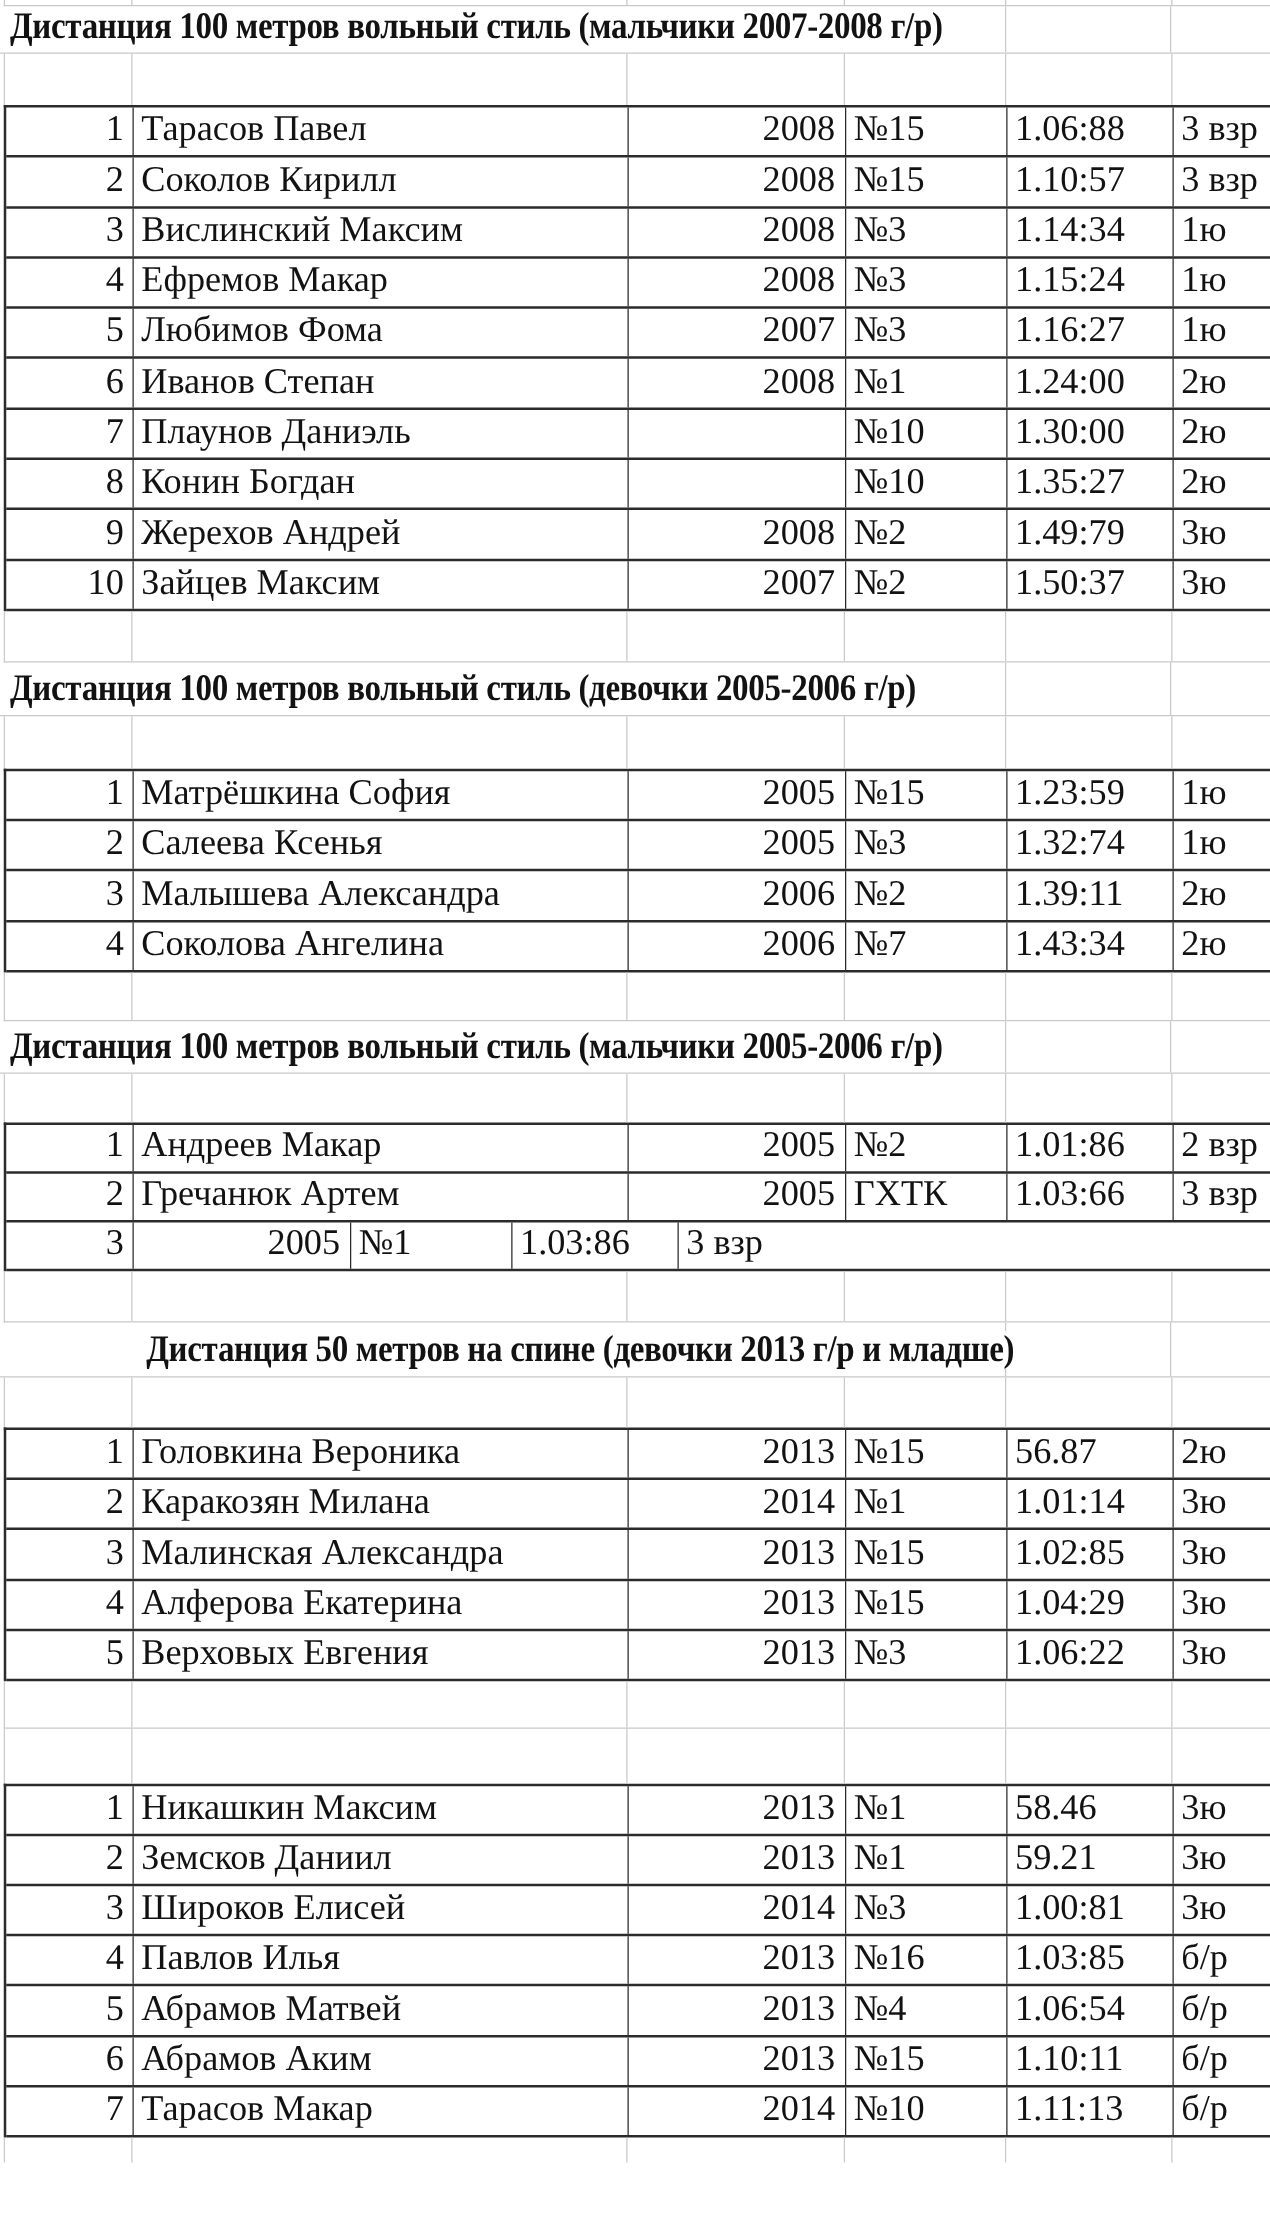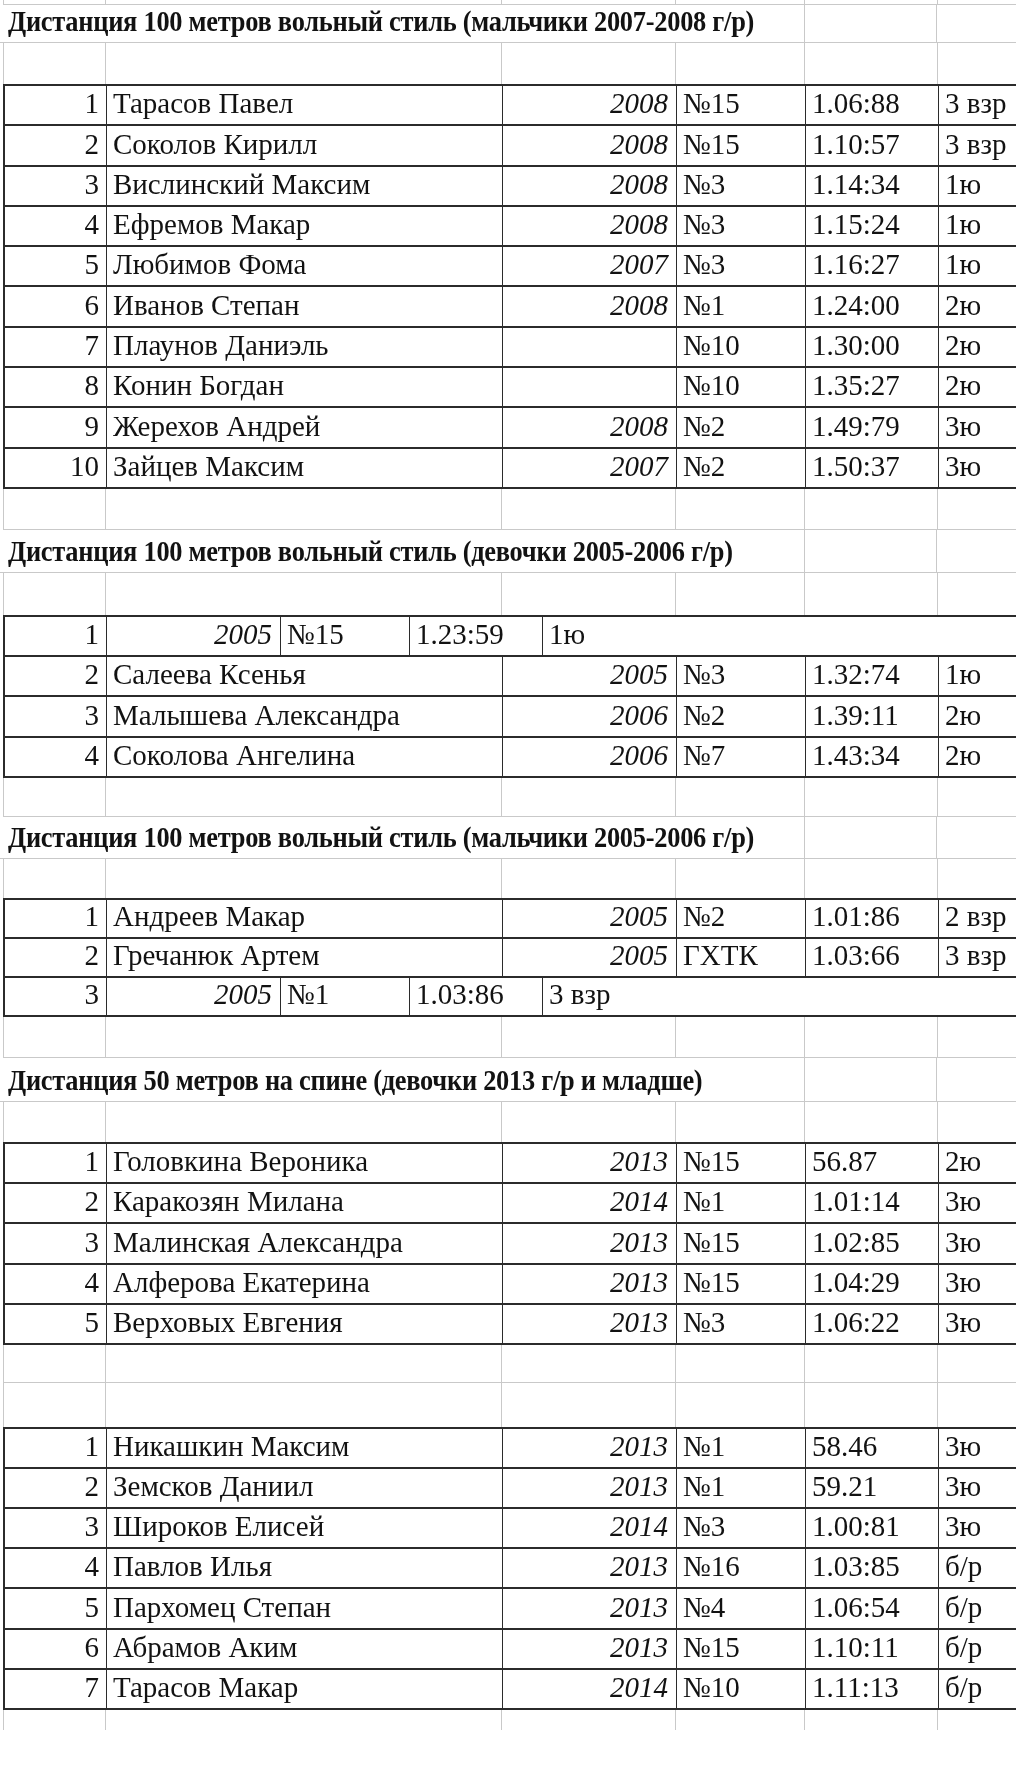--- a/index.html
+++ b/index.html
@@ -50,21 +50,21 @@
     font-size:29px;line-height:1;white-space:nowrap;
   }
   .c-rank,.g-rank{width:102px;}
   .c-name,.g-name{width:396px;font-family:Liberation Serif, serif;}
   .c-year,.g-year{width:174px;}
   .c-club,.g-club{width:129px;}
   .c-time,.g-time{width:133px;}
   .c-category,.g-category{flex:1;border-right:none;}
   .c-rank{justify-content:flex-end;padding-right:7px;}
   .c-name{padding-left:6px;}
-  .c-year{justify-content:flex-end;padding-right:8px;font-style:italic;}
+  .c-year{justify-content:flex-end;padding-right:8px;}
   .c-club{padding-left:6px;}
   .c-time{padding-left:6px;}
   .c-category{padding-left:6px;}
 </style>
 </head>
 <body>
 
 <div class="sheet" id="sheet">
     <div class="spacer" style="height: 5px;">
       <div class="gcell g-rank"></div>
@@ -182,20 +182,21 @@
       <div class="gcell g-rank"></div>
       <div class="gcell g-name"></div>
       <div class="gcell g-year"></div>
       <div class="gcell g-club"></div>
       <div class="gcell g-time"></div>
       <div class="gcell g-category"></div>
     </div>
     <div class="dtable">
       <div class="trow" style="height: 40.25px;">
         <div class="cell c-rank">1</div>
+        <div class="cell c-name">Матрёшкина София</div>
         <div class="cell c-year">2005</div>
         <div class="cell c-club">№15</div>
         <div class="cell c-time">1.23:59</div>
         <div class="cell c-category">1ю</div>
       </div>
       <div class="trow" style="height: 40.25px;">
         <div class="cell c-rank">2</div>
         <div class="cell c-name">Салеева Ксенья</div>
         <div class="cell c-year">2005</div>
         <div class="cell c-club">№3</div>
@@ -264,21 +265,21 @@
       </div>
     </div>
     <div class="spacer" style="height: 41px;">
       <div class="gcell g-rank"></div>
       <div class="gcell g-name"></div>
       <div class="gcell g-year"></div>
       <div class="gcell g-club"></div>
       <div class="gcell g-time"></div>
       <div class="gcell g-category"></div>
     </div>
-    <div class="titlerow" style="height: 44px;">
+    <div class="titlerow" style="height: 44px; justify-content: center;">
       <div class="title-text">Дистанция 50 метров на спине (девочки 2013 г/р и младше)</div>
     </div>
     <div class="spacer nb" style="height: 40px;">
       <div class="gcell g-rank"></div>
       <div class="gcell g-name"></div>
       <div class="gcell g-year"></div>
       <div class="gcell g-club"></div>
       <div class="gcell g-time"></div>
       <div class="gcell g-category"></div>
     </div>
@@ -368,21 +369,21 @@
       <div class="trow" style="height: 40.15px;">
         <div class="cell c-rank">4</div>
         <div class="cell c-name">Павлов Илья</div>
         <div class="cell c-year">2013</div>
         <div class="cell c-club">№16</div>
         <div class="cell c-time">1.03:85</div>
         <div class="cell c-category">б/р</div>
       </div>
       <div class="trow" style="height: 40.15px;">
         <div class="cell c-rank">5</div>
-        <div class="cell c-name">Пархомец Степан</div>
+        <div class="cell c-name">Абрамов Матвей</div>
         <div class="cell c-year">2013</div>
         <div class="cell c-club">№4</div>
         <div class="cell c-time">1.06:54</div>
         <div class="cell c-category">б/р</div>
       </div>
       <div class="trow" style="height: 40.15px;">
         <div class="cell c-rank">6</div>
         <div class="cell c-name">Абрамов Аким</div>
         <div class="cell c-year">2013</div>
         <div class="cell c-club">№15</div>

